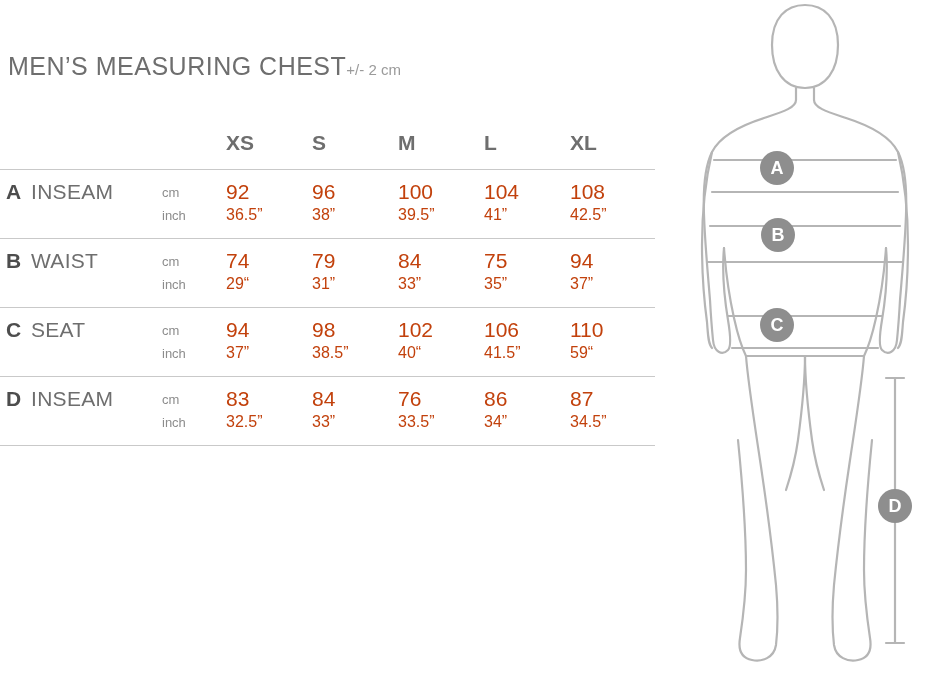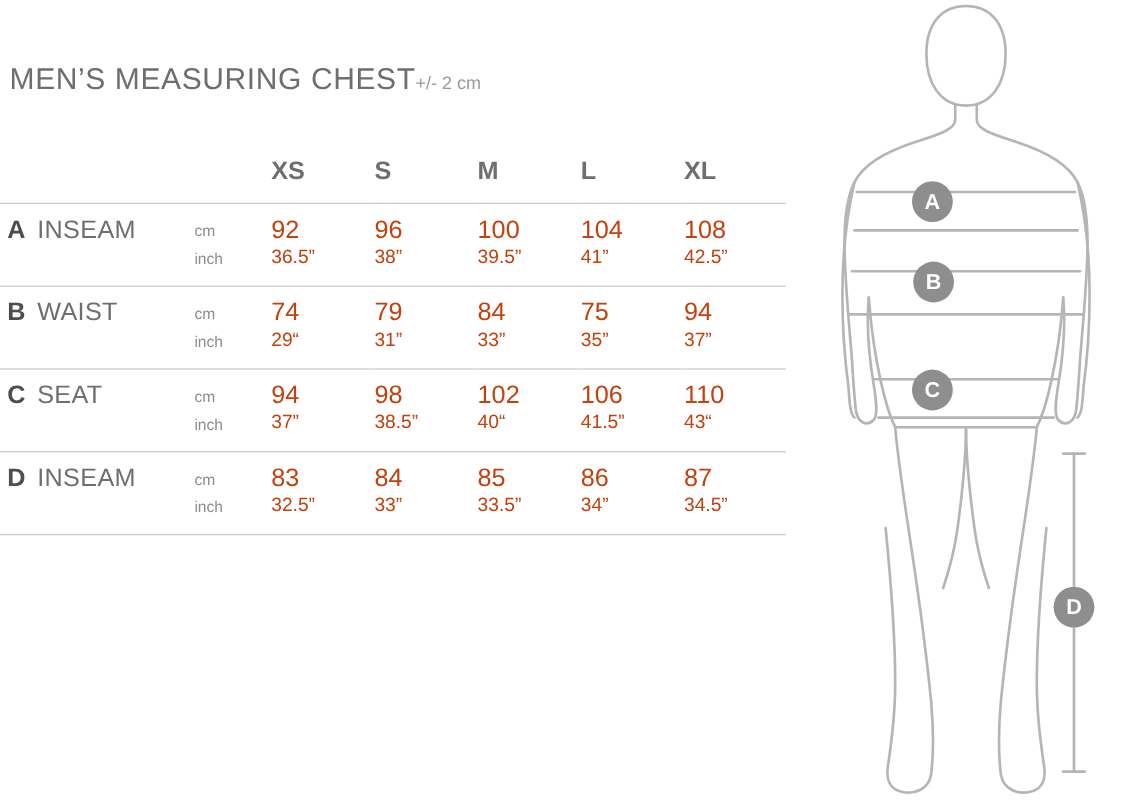--- a/index.html
+++ b/index.html
@@ -214,30 +214,30 @@
         <td class="val">102</td>
         <td class="val">106</td>
         <td class="val">110</td>
       </tr>
       <tr class="row-bottom">
         <td class="unit">inch</td>
         <td class="val">37”</td>
         <td class="val">38.5”</td>
         <td class="val">40“</td>
         <td class="val">41.5”</td>
-        <td class="val">43“</td>
+        <td class="val">59“</td>
       </tr>
 
       <tr class="row-top">
         <td class="letter" rowspan="2">D</td>
         <td class="name" rowspan="2">INSEAM</td>
         <td class="unit">cm</td>
         <td class="val">83</td>
         <td class="val">84</td>
-        <td class="val">85</td>
+        <td class="val">76</td>
         <td class="val">86</td>
         <td class="val">87</td>
       </tr>
       <tr class="row-bottom">
         <td class="unit">inch</td>
         <td class="val">32.5”</td>
         <td class="val">33”</td>
         <td class="val">33.5”</td>
         <td class="val">34”</td>
         <td class="val">34.5”</td>

